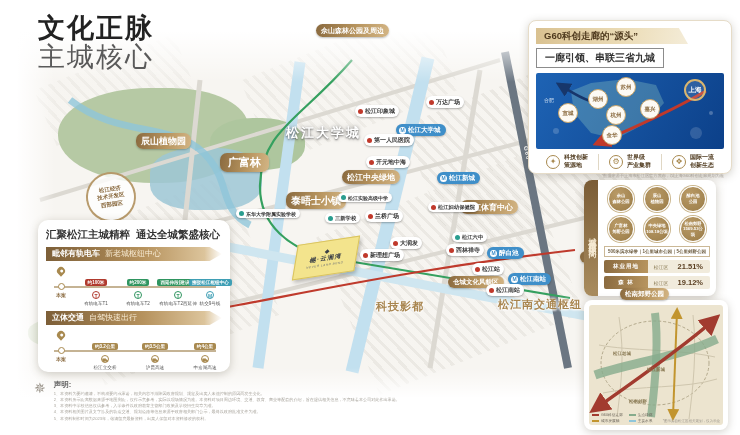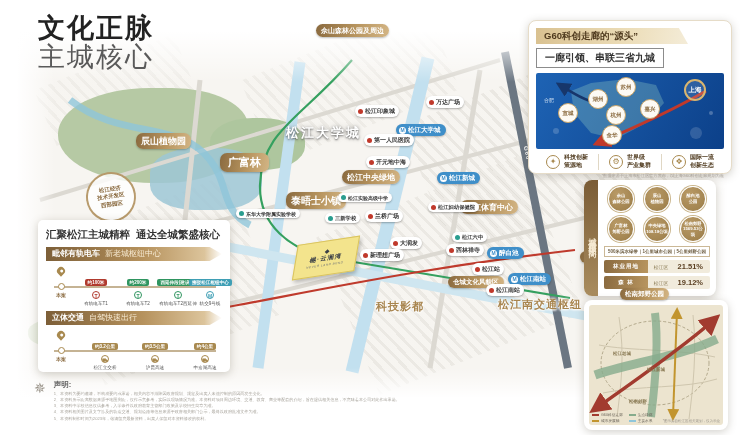--- a/index.html
+++ b/index.html
@@ -52,21 +52,21 @@
   #logo .bar { width:106px; height:13px; margin:1px 0;
         background:linear-gradient(100deg,#6d5330,#a9854f 45%,#d9c196); color:#fff; display:flex; align-items:center;
         padding-left:3px; gap:3px; }
   #logo .bar .amp { font-size:10px; font-family:"Liberation Serif",serif; }
   #logo .bar .tag { font-size:4.5px; letter-spacing:1.1px; }
   #logo .cen { font-size:16px; letter-spacing:6px; }
   #logo .cn .t1 { font-size:27px; font-weight:bold; color:#222; letter-spacing:2px; line-height:1.05; }
   #logo .cn .t2 { font-size:27px; color:#5a5a5a; letter-spacing:2px; line-height:1.15; font-weight:500; }
 
   
-  #tcard { left:38px; top:220px; width:192px; height:152px; padding:8px; border-radius:5px; }
+  #tcard { left:38px; top:220px; width:192px; height:152px; padding:8px; border-radius:10px; }
   #tcard .ttl { font-size:10.5px; font-weight:bold; color:#333; display:flex; gap:6px; white-space:nowrap; }
   .ribbon { margin-top:5px; height:14px; width:176px; line-height:14px; padding-left:6px; color:#fff;
         background:linear-gradient(90deg,#7d5f38,#b6925d 55%,#dcc49b 90%, rgba(220,196,155,0));
         clip-path:polygon(0 0, 93% 0, 100% 50%, 93% 100%, 0 100%);
         font-size:8px; font-weight:bold; display:flex; gap:5px; }
   .ribbon .sub { font-weight:normal; color:#f7ead2; }
   .tline { position:relative; height:45px; }
   .tline .axis { position:absolute; left:8px; right:6px; top:25px; height:1.5px; background:#c5b394; }
   .torigin { position:absolute; width:26px; text-align:center; }
   .torigin .pinw { height:12px; position:relative; }

